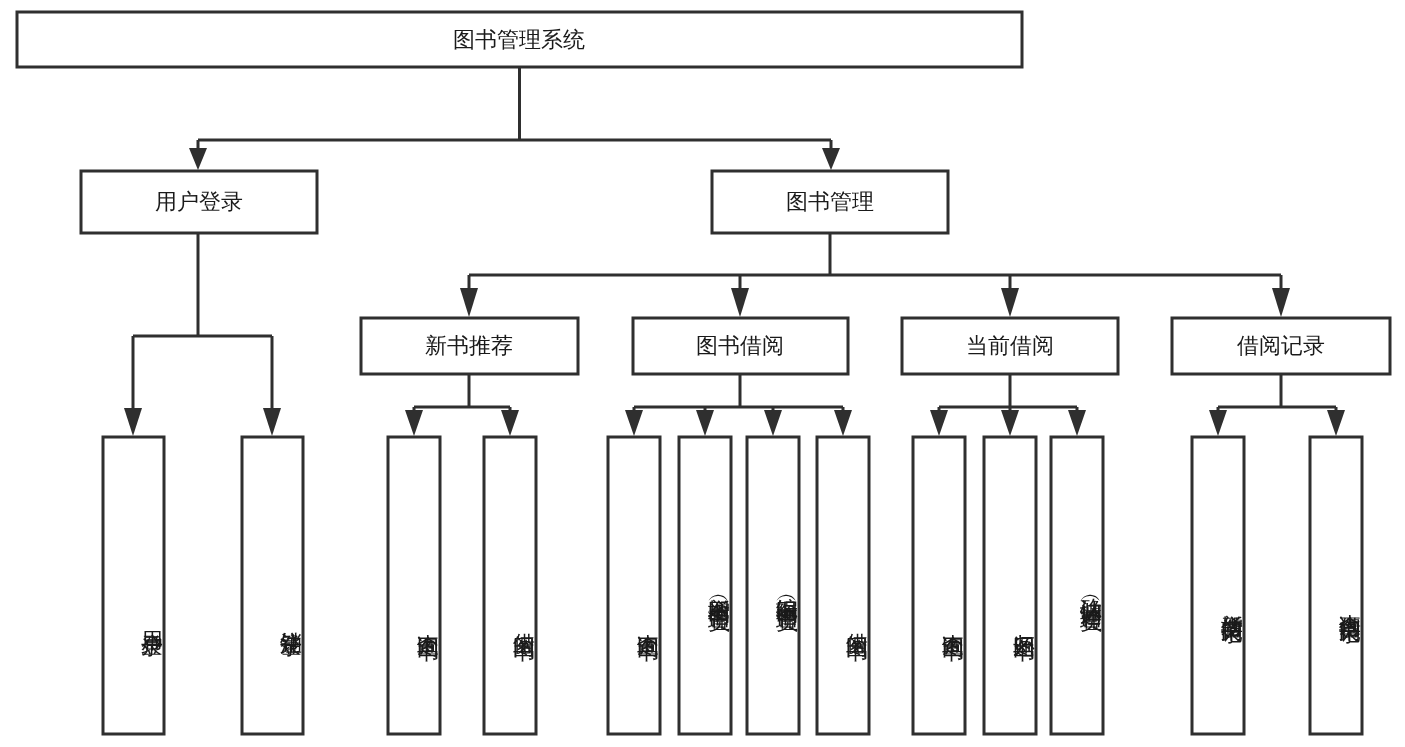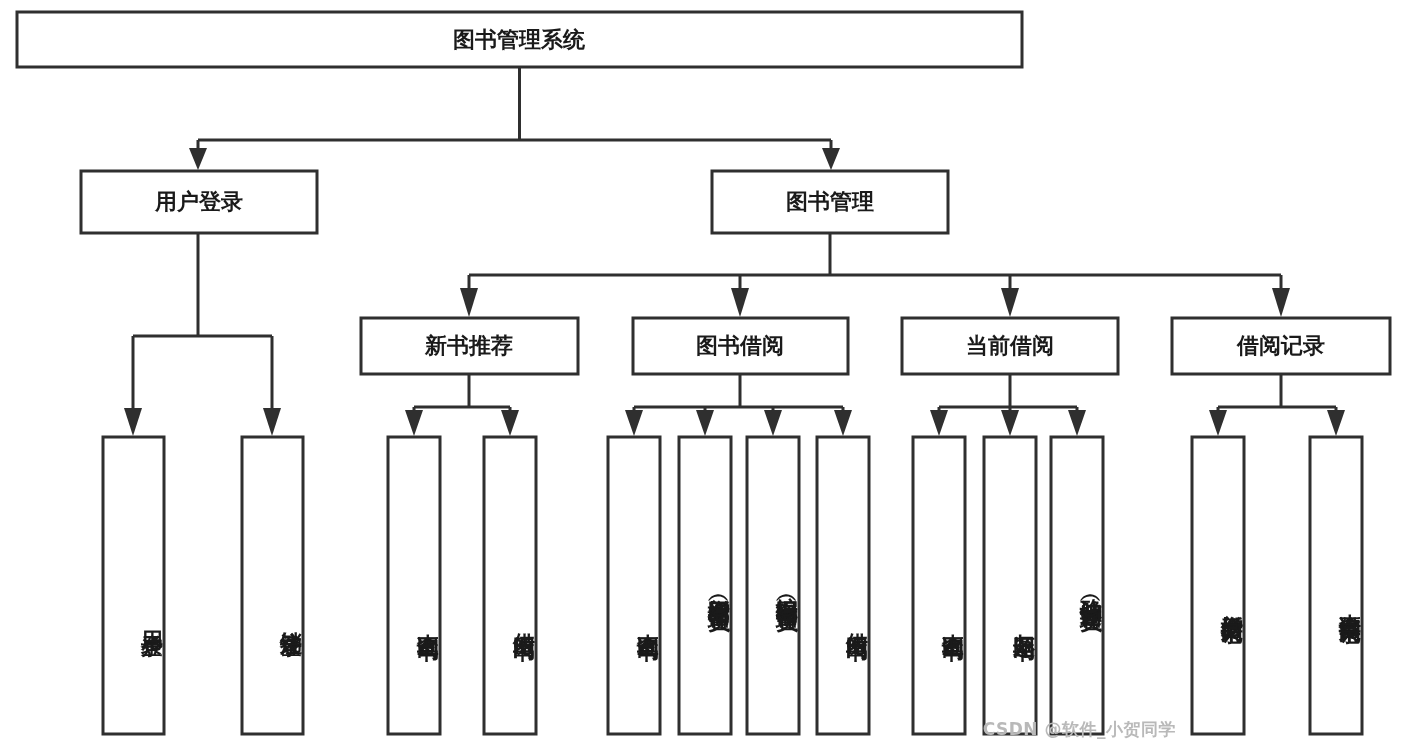--- a/index.html
+++ b/index.html
@@ -12,21 +12,20 @@
     width: 1405px;
     height: 747px;
     font-family: "DejaVu Sans", "Liberation Sans", sans-serif;
     overflow: hidden;
     position: relative;
   }
   #diagram-root {
     position: relative;
     width: 1184px;
     height: 747px;
-    font-weight: bold;
   }
   svg#flow-svg {
     position: absolute;
     top: 0;
     left: 0;
     width: 1405px;
     height: 747px;
     display: block;
   }
   .node-box {
@@ -225,15 +224,14 @@
   <div class="leaf-label-wrap" style="left:913px; top:505px; width:52px; height:229px;">查询图书</div>
 
   <div class="leaf-label-wrap" style="left:984px; top:505px; width:52px; height:229px;">归还图书</div>
 
   <div class="leaf-label-wrap" style="left:1051px; top:443px; width:52px; height:291px;">确认归还（管理员）</div>
 
   <div class="leaf-label-wrap" style="left:1192px; top:470px; width:52px; height:264px;">新增借阅记录</div>
 
   <div class="leaf-label-wrap" style="left:1310px; top:470px; width:52px; height:264px;">查询借阅记录</div>
 
-  <div id="watermark">CSDN @软件_小贺同学</div>
 
 </div>
 
 </body></html>

